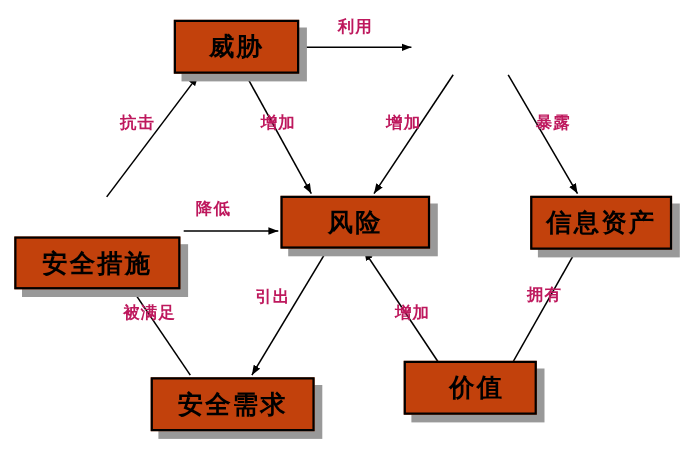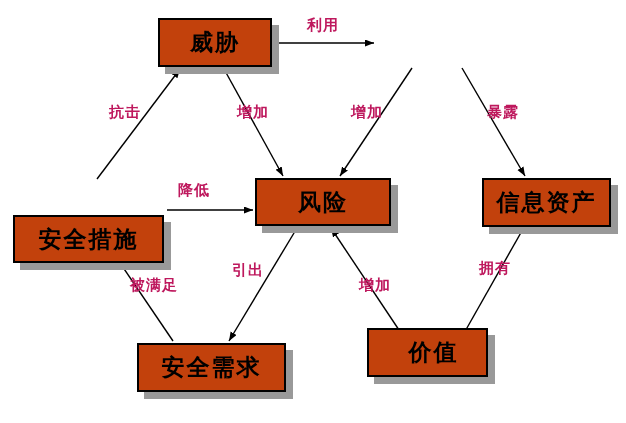--- a/index.html
+++ b/index.html
@@ -52,21 +52,21 @@
     color: #be185d;
     white-space: nowrap;
     letter-spacing: 1px;
   }
   .lbl-exploit        { left: 323px; top: 25px;  }
   .lbl-resist         { left: 125px; top: 112px; }
   .lbl-threat-inc     { left: 253px; top: 112px; }
   .lbl-vuln-inc       { left: 367px; top: 112px; }
   .lbl-expose         { left: 503px; top: 112px; }
   .lbl-reduce         { left: 194px; top: 190px; }
-  .lbl-satisfied      { left: 154px; top: 285px; }
+  .lbl-satisfied      { left: 136px; top: 285px; }
   .lbl-derive         { left: 248px; top: 270px; }
   .lbl-value-inc      { left: 375px; top: 285px; }
   .lbl-own            { left: 495px; top: 268px; }
 </style>
 </head>
 <body>
 
 <div class="canvas">
 
   <svg class="edges-layer" width="626" height="423" viewBox="0 0 626 423" xmlns="http://www.w3.org/2000/svg">

